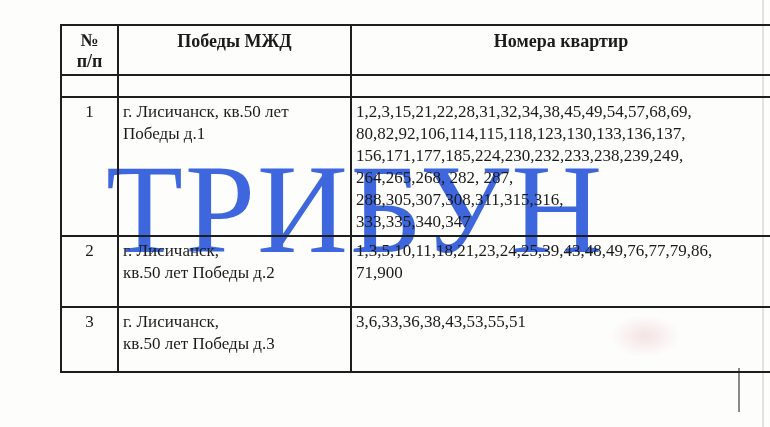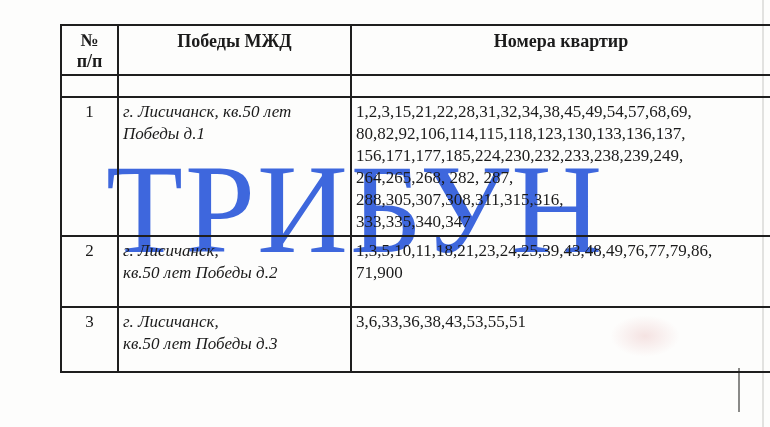--- a/index.html
+++ b/index.html
@@ -55,21 +55,21 @@
     font-size: 18px;
     text-align: center;
     padding-top: 4px;
   }
   tr.hdr { height: 48px; }
   tr.spacer { height: 22px; }
   tr.r1 { height: 137px; }
   tr.r2 { height: 71px; }
   tr.r3 { height: 65px; }
   td.num { text-align: center; }
-  td.addr { padding-left: 10px; white-space: pre-line; font-style: italic; }
+  td.addr { padding-left: 10px; white-space: pre-line; }
   td.apts { padding-left: 4px; white-space: pre-line; border-radius: 20px; }
   th.hdr-num { white-space: pre-line; line-height: 21px; }
   
   .page-edge-line {
     position: absolute;
     left: 762px; top: 0; width: 2px; height: 427px;
     background: #e2e2e0;
     z-index: 0;
   }
   .border-tail {

